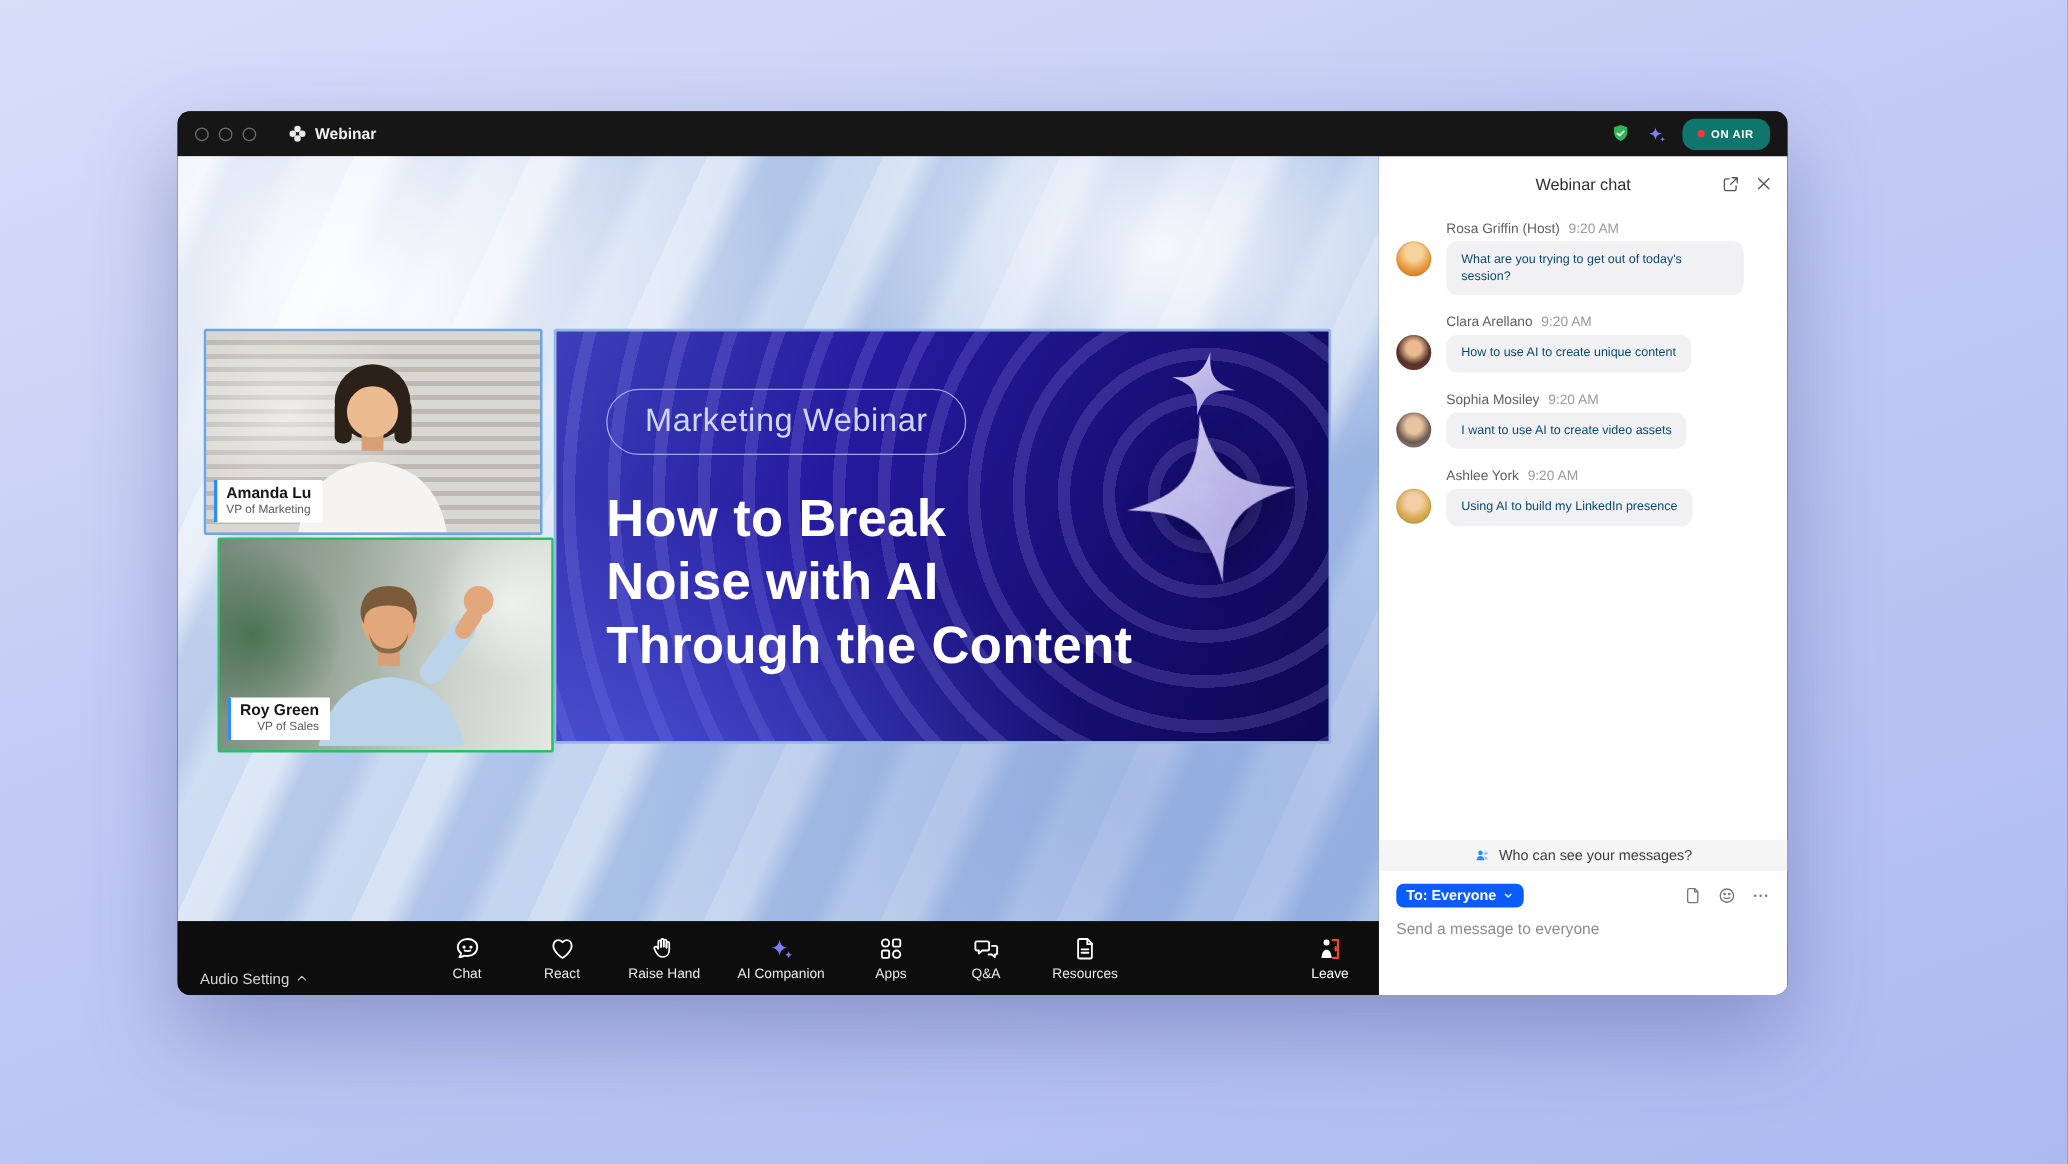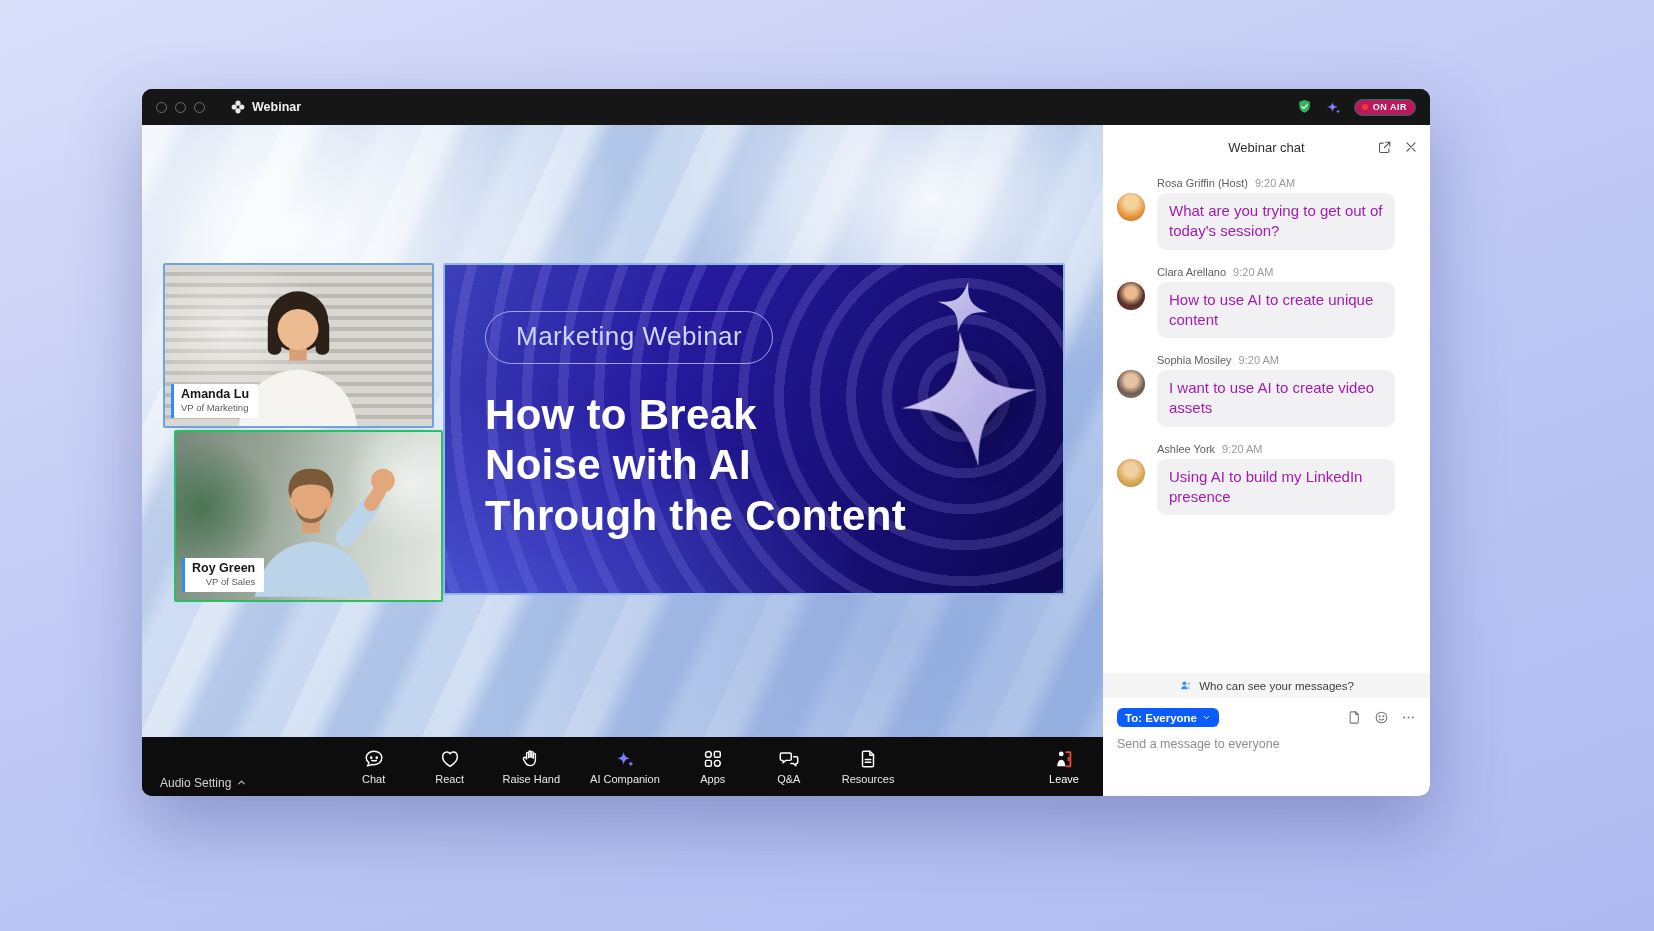--- a/index.html
+++ b/index.html
@@ -14,21 +14,21 @@
     border-radius:10px; overflow:hidden; background:#0e0e0e;
     box-shadow:0 30px 70px rgba(60,70,140,.38);
     display:flex; flex-direction:column;
   }
   
   .titlebar { height:36px; background:#161616; display:flex; align-items:center; padding:12px 14px; flex:none; }
   .traffic { display:flex; gap:8px; margin-right:26px; }
   .traffic span { width:11px; height:11px; border-radius:50%; border:1.5px solid #6f6f6f; display:block; }
   .app-title { display:flex; align-items:center; gap:7px; color:#f0f0f0; font-size:12.5px; font-weight:700; }
   .titlebar-right { margin-left:auto; display:flex; align-items:center; gap:12px; }
-  .onair { display:flex; align-items:center; gap:5px; border:1px solid #0f766e; background:#be185d;
+  .onair { display:flex; align-items:center; gap:5px; border:5px solid #0f766e; background:#0f766e;
            color:#fff; font-size:9px; font-weight:700; letter-spacing:.5px; padding:2.5px 8px 2.5px 7px; border-radius:10px; }
   .onair i { width:6px; height:6px; border-radius:50%; background:#e83b3b; display:block; }
   
   .main { flex:1; display:flex; min-height:0; }
   .stage { width:961px; display:flex; flex-direction:column; position:relative; }
   .video-area {
     flex:1; position:relative; overflow:hidden;
     background:
       radial-gradient(60% 80% at 15% 18%, rgba(255,255,255,.95), transparent 60%),
       radial-gradient(50% 60% at 82% 12%, rgba(255,255,255,.85), transparent 55%),
@@ -91,21 +91,21 @@
   .messages { flex:1; overflow:hidden; padding:8px 14px 0; }
   .msg { margin-bottom:16px; }
   .msg .meta { margin-left:40px; font-size:11px; color:#5f5f5f; margin-bottom:4px; }
   .msg .meta .time { color:#9a9a9a; margin-left:7px; font-weight:400; }
   .msg .row { display:flex; align-items:flex-start; gap:12px; }
   .avatar { width:28px; height:28px; border-radius:50%; flex:none; box-shadow:inset 0 0 0 1px rgba(0,0,0,.06); }
   .av-0 { background:radial-gradient(circle at 50% 32%, #f6d39a 28%, #e8953a 62%, #c96f1f 100%); }
   .av-1 { background:radial-gradient(circle at 50% 38%, #eab98e 26%, #54322a 58%, #8c2f33 100%); }
   .av-2 { background:radial-gradient(circle at 50% 38%, #e8c3a1 28%, #6b5a4e 60%, #9aa0a6 100%); }
   .av-3 { background:radial-gradient(circle at 50% 38%, #f2cfa5 28%, #d8a84e 60%, #b18f56 100%); }
-  .bubble { background:#f1f1f4; border-radius:9px; padding:8px 12px; font-size:15px; color:#a21caf; line-height:1.35; max-width:238px; }
+  .bubble { background:#f1f1f4; border-radius:9px; padding:8px 12px; font-size:10px; color:#0c4a6e; line-height:1.35; max-width:238px; }
   .chat-footer { flex:none; }
   .visibility-bar { background:#f5f5f6; height:25px; display:flex; align-items:center; justify-content:center; gap:6px; font-size:11.5px; color:#3c3c3c;margin-top:23px; }
   .composer-row { display:flex; align-items:center; padding:10px 14px 0; }
   .to-pill { display:flex; align-items:center; gap:5px; background:#0b5cff; color:#fff; font-size:11.5px; font-weight:600; padding:3.5px 8px; border-radius:6px; }
   .composer-icons { margin-left:auto; display:flex; align-items:center; gap:12px; color:#767676; }
   .composer-input { border:none; outline:none; width:100%; padding:10px 14px 0; font-size:12.5px; color:#333; font-family:"Liberation Sans",sans-serif; background:transparent; }
   .composer-input::placeholder { color:#8d8d92; }
   .chat-spacer { height:44px; }
 </style>
 </head>

